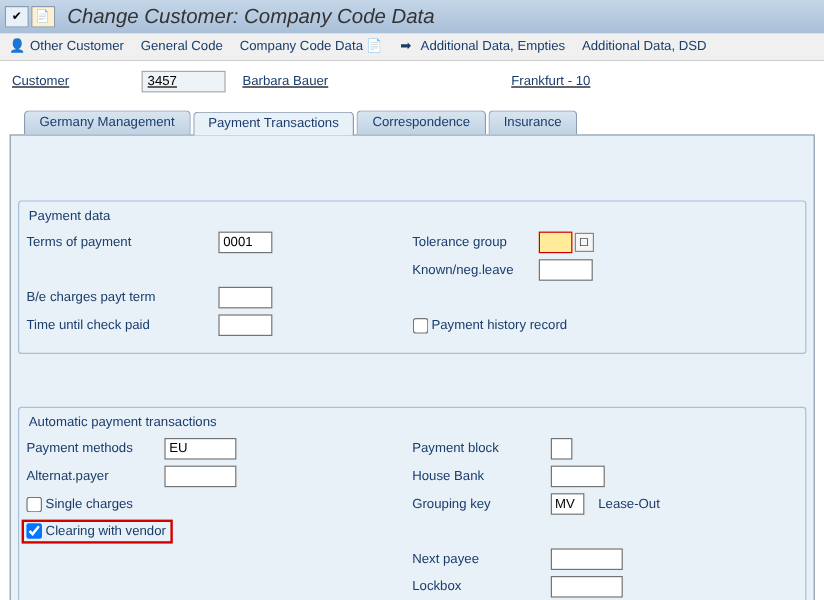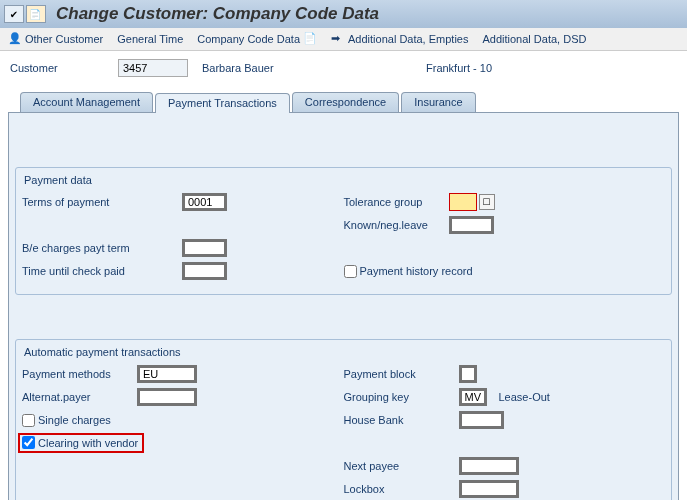--- a/index.html
+++ b/index.html
@@ -1,41 +1,41 @@
 <!DOCTYPE html>
 <html><head>
 <meta charset="utf-8">
 <style>
 * { box-sizing: border-box; font-family: Arial, sans-serif; font-size: 11px; }
 body { margin: 0; padding: 0; background: #fff; width: 687px; }
 .header-bar { background: linear-gradient(to bottom, #c5d6e8, #a8bfd8); height: 28px; display: flex; align-items: center; padding: 0 4px; }
 .header-icons { display: flex; gap: 2px; }
 .header-icon { width: 20px; height: 18px; border: 1px solid #8a9cb0; background: #e8f0f8; display: flex; align-items: center; justify-content: center; font-size: 10px; }
-.page-title { font-size: 17px; font-weight: bold; font-style: italic; color: #333; margin-left: 10px; }
+.page-title { font-size: 17px; font-weight: normal; font-style: italic; color: #333; margin-left: 10px; }
 .toolbar { background: #f0f0f0; padding: 4px 8px; display: flex; align-items: center; gap: 14px; border-bottom: 1px solid #ccc; }
 .toolbar-item { display: flex; align-items: center; gap: 3px; color: #1a3d6b; cursor: default; }
 .toolbar-icon { width: 14px; height: 14px; display: inline-block; }
 .info-area { padding: 8px 10px 12px; background: #fff; }
-.info-row { display: flex; align-items: center; margin-bottom: 3px; }
+.info-row { display: flex; align-items: center; margin-bottom: 3px; text-decoration: underline; }
 .info-label { width: 108px; color: #1a3d6b; }
 .info-value { width: 70px; border: 1px solid #aaa; padding: 1px 4px; background: #eef3f8; height: 18px; display: flex; align-items: center; }
 .info-text { margin-left: 14px; color: #1a3d6b; }
 .tabs-container { margin: 0 8px; }
 .tabs { display: flex; gap: 0; padding-left: 12px; }
 .tab { padding: 3px 12px 4px; border: 1px solid #8a9cb0; border-bottom: none; background: linear-gradient(to bottom, #d8e5f0, #c0d2e4); border-radius: 4px 4px 0 0; margin-right: 2px; position: relative; color: #1a3d6b; cursor: default; }
 .tab.active { background: #e8f0f8; z-index: 2; top: 1px; }
 .tab-panel { border: 1px solid #8a9cb0; background: #e8f0f8; padding: 10px 6px; }
 .group { border: 1px solid #a8bfd8; background: #e8f0f8; padding: 6px 6px 10px; margin-bottom: 10px; border-radius: 3px; margin-top: 44px; }
 .group-title { color: #1a3d6b; margin-bottom: 6px; padding-left: 2px; }
 .two-col { display: flex; }
 .col { flex: 1; }
 .field-row { display: flex; align-items: center; margin-bottom: 3px; min-height: 20px; }
 .field-label { width: 115px; color: #1a3d6b; }
 .field-label.s { width: 105px; }
-input[type="text"] { border: 3px solid #737373; padding: 1px 3px; height: 18px; font-size: 11px; background: #fff; }
+input[type="text"] { border: 1px solid #737373; padding: 1px 3px; height: 18px; font-size: 11px; background: #fff; }
 .input-sm { width: 45px; }
 .input-md { width: 60px; }
 .input-lg { width: 140px; }
 .input-tiny { width: 28px; }
 .highlight-input { background: #ffeb99 !important; border: 1px solid #c00 !important; }
 .help-icon { width: 16px; height: 16px; border: 1px solid #888; background: #f5f5f5; margin-left: 2px; display: inline-flex; align-items: center; justify-content: center; font-size: 9px; }
 .checkbox-row { display: flex; align-items: center; gap: 3px; margin-bottom: 3px; min-height: 20px; }
 .checkbox-row input[type="checkbox"] { margin: 0; }
 .checkbox-row label { color: #1a3d6b; }
 .suffix { color: #1a3d6b; margin-left: 4px; }
@@ -52,21 +52,21 @@
   </div>
   <div class="page-title">Change Customer: Company Code Data</div>
 </div>
 
 <div class="toolbar">
   <div class="toolbar-item">
     <span class="toolbar-icon">👤</span>
     <span>Other Customer</span>
   </div>
   <div class="toolbar-item">
-    <span>General Time</span>
+    <span>General Code</span>
   </div>
   <div class="toolbar-item">
     <span>Company Code Data</span>
     <span class="toolbar-icon">📄</span>
   </div>
   <div class="toolbar-item">
     <span class="toolbar-icon">➡</span>
     <span>Additional Data, Empties</span>
   </div>
   <div class="toolbar-item">
@@ -78,21 +78,21 @@
   <div class="info-row">
     <div class="info-label">Customer</div>
     <div class="info-value">3457</div>
     <div class="info-text" style="width:210px">Barbara Bauer</div>
     <div class="info-text">Frankfurt - 10</div>
   </div>
 </div>
 
 <div class="tabs-container">
   <div class="tabs">
-    <div class="tab">Account Management</div>
+    <div class="tab">Germany Management</div>
     <div class="tab active">Payment Transactions</div>
     <div class="tab">Correspondence</div>
     <div class="tab">Insurance</div>
   </div>
   <div class="tab-panel">
 
     <div class="group">
       <div class="group-title">Payment data</div>
       <div class="two-col">
         <div class="col">
@@ -151,27 +151,27 @@
               <label>Clearing with vendor</label>
             </span>
           </div>
         </div>
         <div class="col">
           <div class="field-row">
             <div class="field-label">Payment block</div>
             <input type="text" style="width: 18px;">
           </div>
           <div class="field-row">
+            <div class="field-label">House Bank</div>
+            <input type="text" class="input-sm" style="">
+          </div>
+          <div class="field-row">
             <div class="field-label">Grouping key</div>
             <input type="text" class="input-tiny" value="MV" style="">
             <span class="suffix" style="margin-left:12px">Lease-Out</span>
-          </div>
-          <div class="field-row">
-            <div class="field-label">House Bank</div>
-            <input type="text" class="input-sm" style="">
           </div>
           <div class="field-row" style="height:20px"></div>
           <div class="field-row">
             <div class="field-label">Next payee</div>
             <input type="text" class="input-md" style="">
           </div>
           <div class="field-row">
             <div class="field-label">Lockbox</div>
             <input type="text" class="input-md" style="">
           </div>

